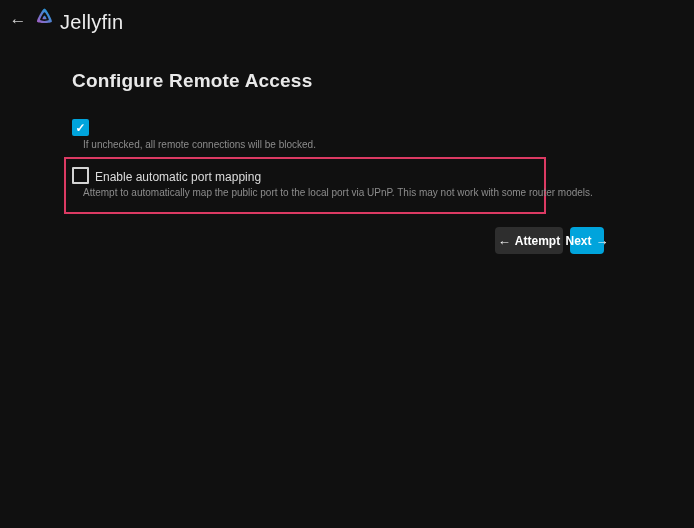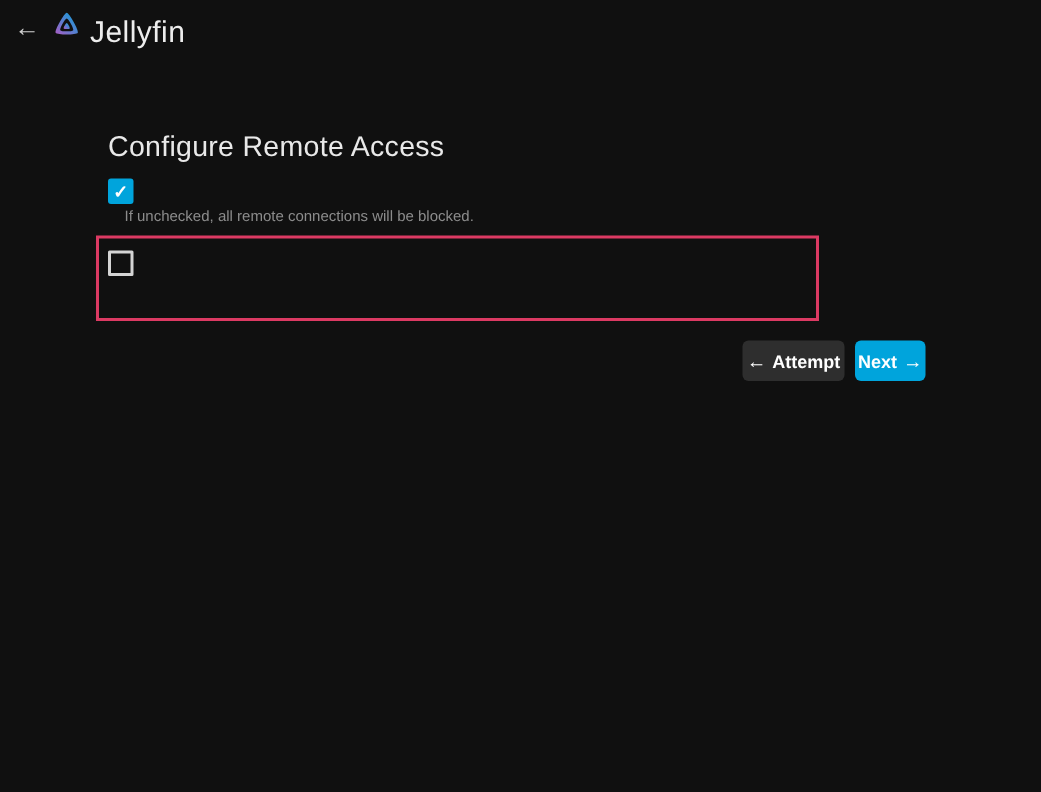--- a/index.html
+++ b/index.html
@@ -35,23 +35,23 @@
     position: absolute;
     left: 60px; top: 11px;
     font-size: 20px;
     letter-spacing: 0.3px;
     color: #ededed;
   }
 
   
   .page-title {
     position: absolute;
-    left: 72px; top: 88px;
+    left: 72px; top: 70px;
     font-size: 19px;
-    font-weight: 400;
+    font-weight: 700;
     letter-spacing: 0.2px;
     color: #e9e9e9;
   }
 
   .field {
     position: absolute;
     left: 72px;
     width: 470px;
     height: 46px;
   }
@@ -126,21 +126,21 @@
     padding: 0;
   }
   .btn .arrow { font-size: 13px; font-weight: bold; line-height: 1; }
   .btn-previous {
     left: 495px;
     width: 68px;
     background: #2e2e2e;
   }
   .btn-next {
     left: 570px;
-    width: 47px;
+    width: 34px;
     background: #00a4dc;
   }
 </style>
 </head>
 <body>
 
 <div class="screen">
 
   <div class="back-btn">
     <span>←</span>
@@ -165,20 +165,22 @@
     <span class="checkbox checked" role="checkbox" aria-checked="true">
       <span class="check-glyph">✓</span>
     </span>
     <span class="field-desc">If unchecked, all remote connections will be blocked.</span>
   </div>
 
   <div class="highlight-box"></div>
 
   <div class="field field-upnp">
     <span class="checkbox unchecked" role="checkbox" aria-checked="false"></span>
+    <span class="field-label">Enable automatic port mapping</span>
+    <span class="field-desc">Attempt to automatically map the public port to the local port via UPnP. This may not work with some router models.</span>
   </div>
 
   <button class="btn btn-previous">
     <span class="arrow">←</span>
     <span>Attempt</span>
   </button>
   <button class="btn btn-next">
     <span>Next</span>
     <span class="arrow">→</span>
   </button>

